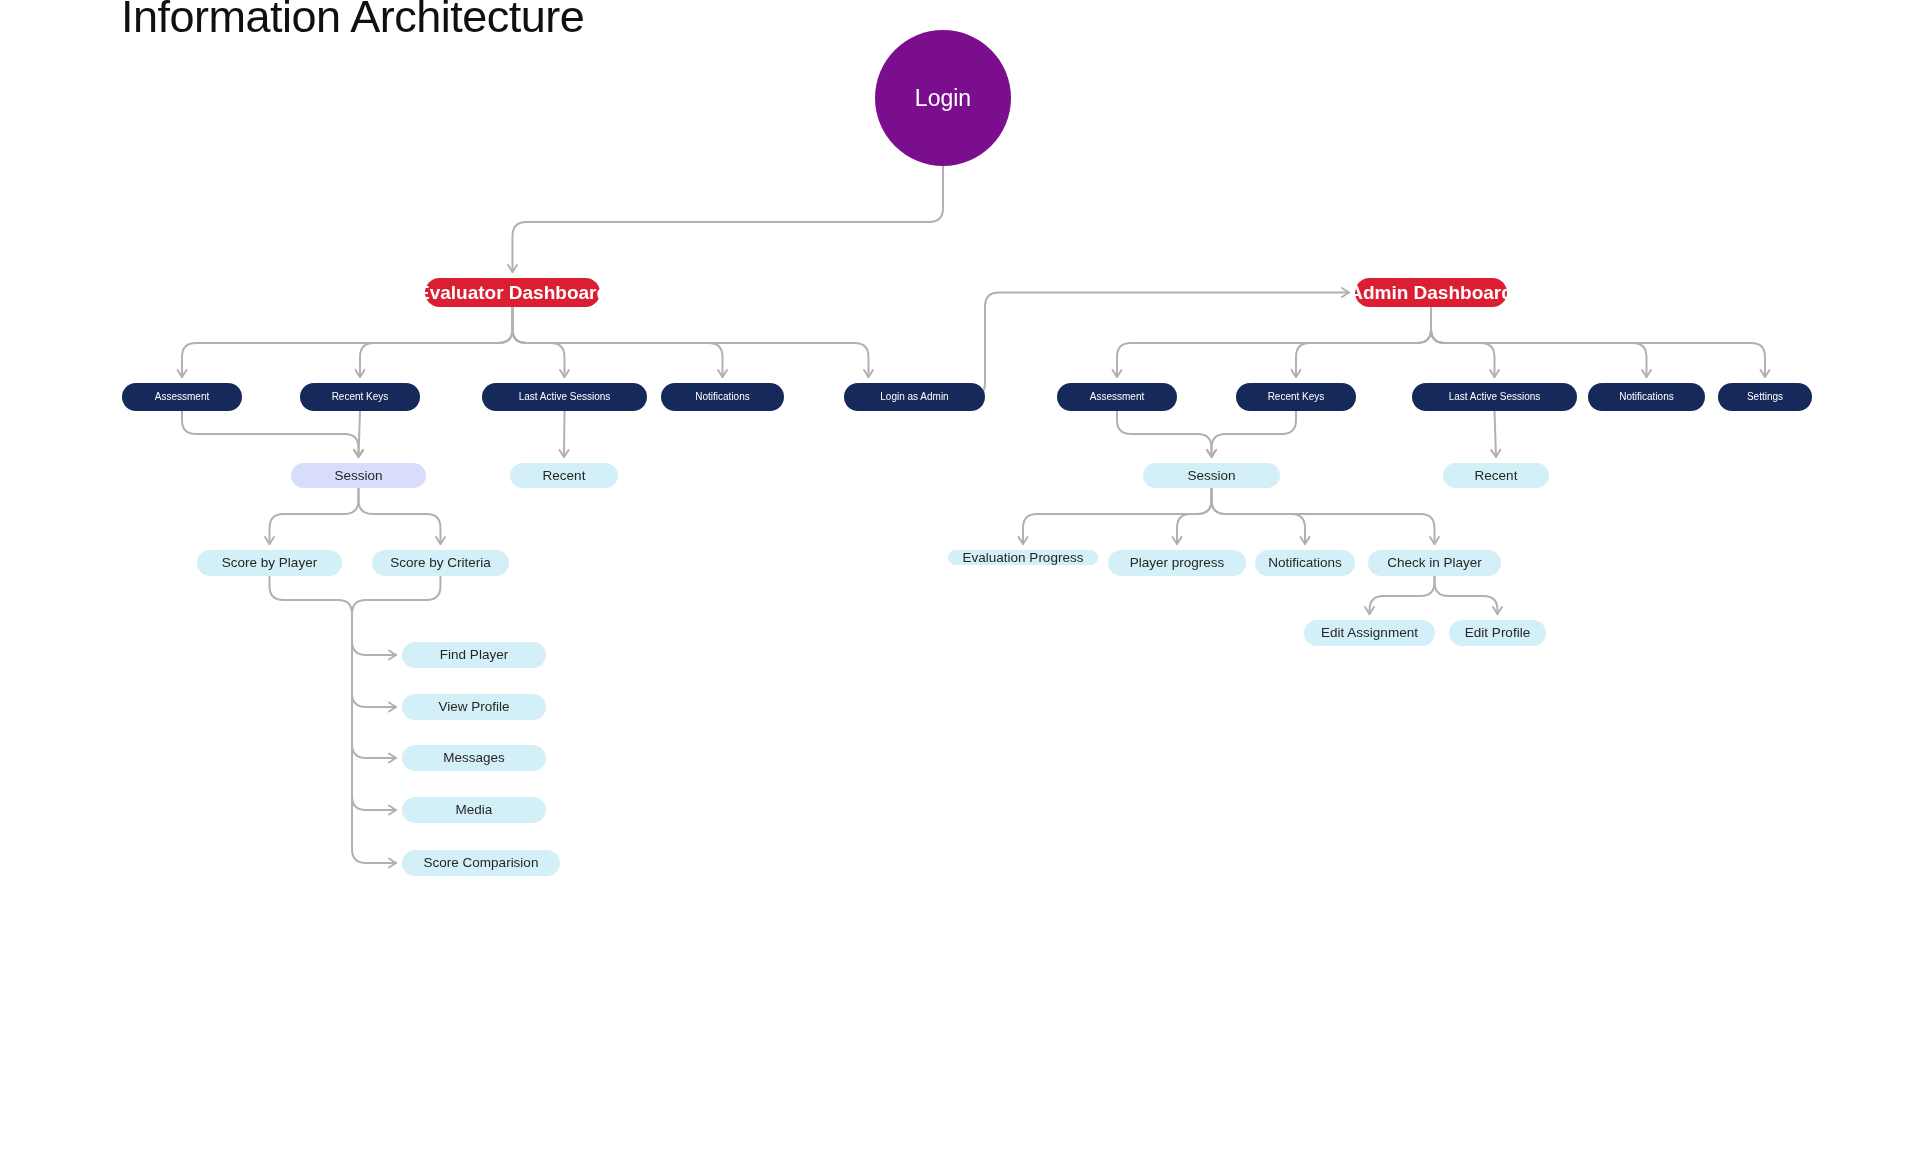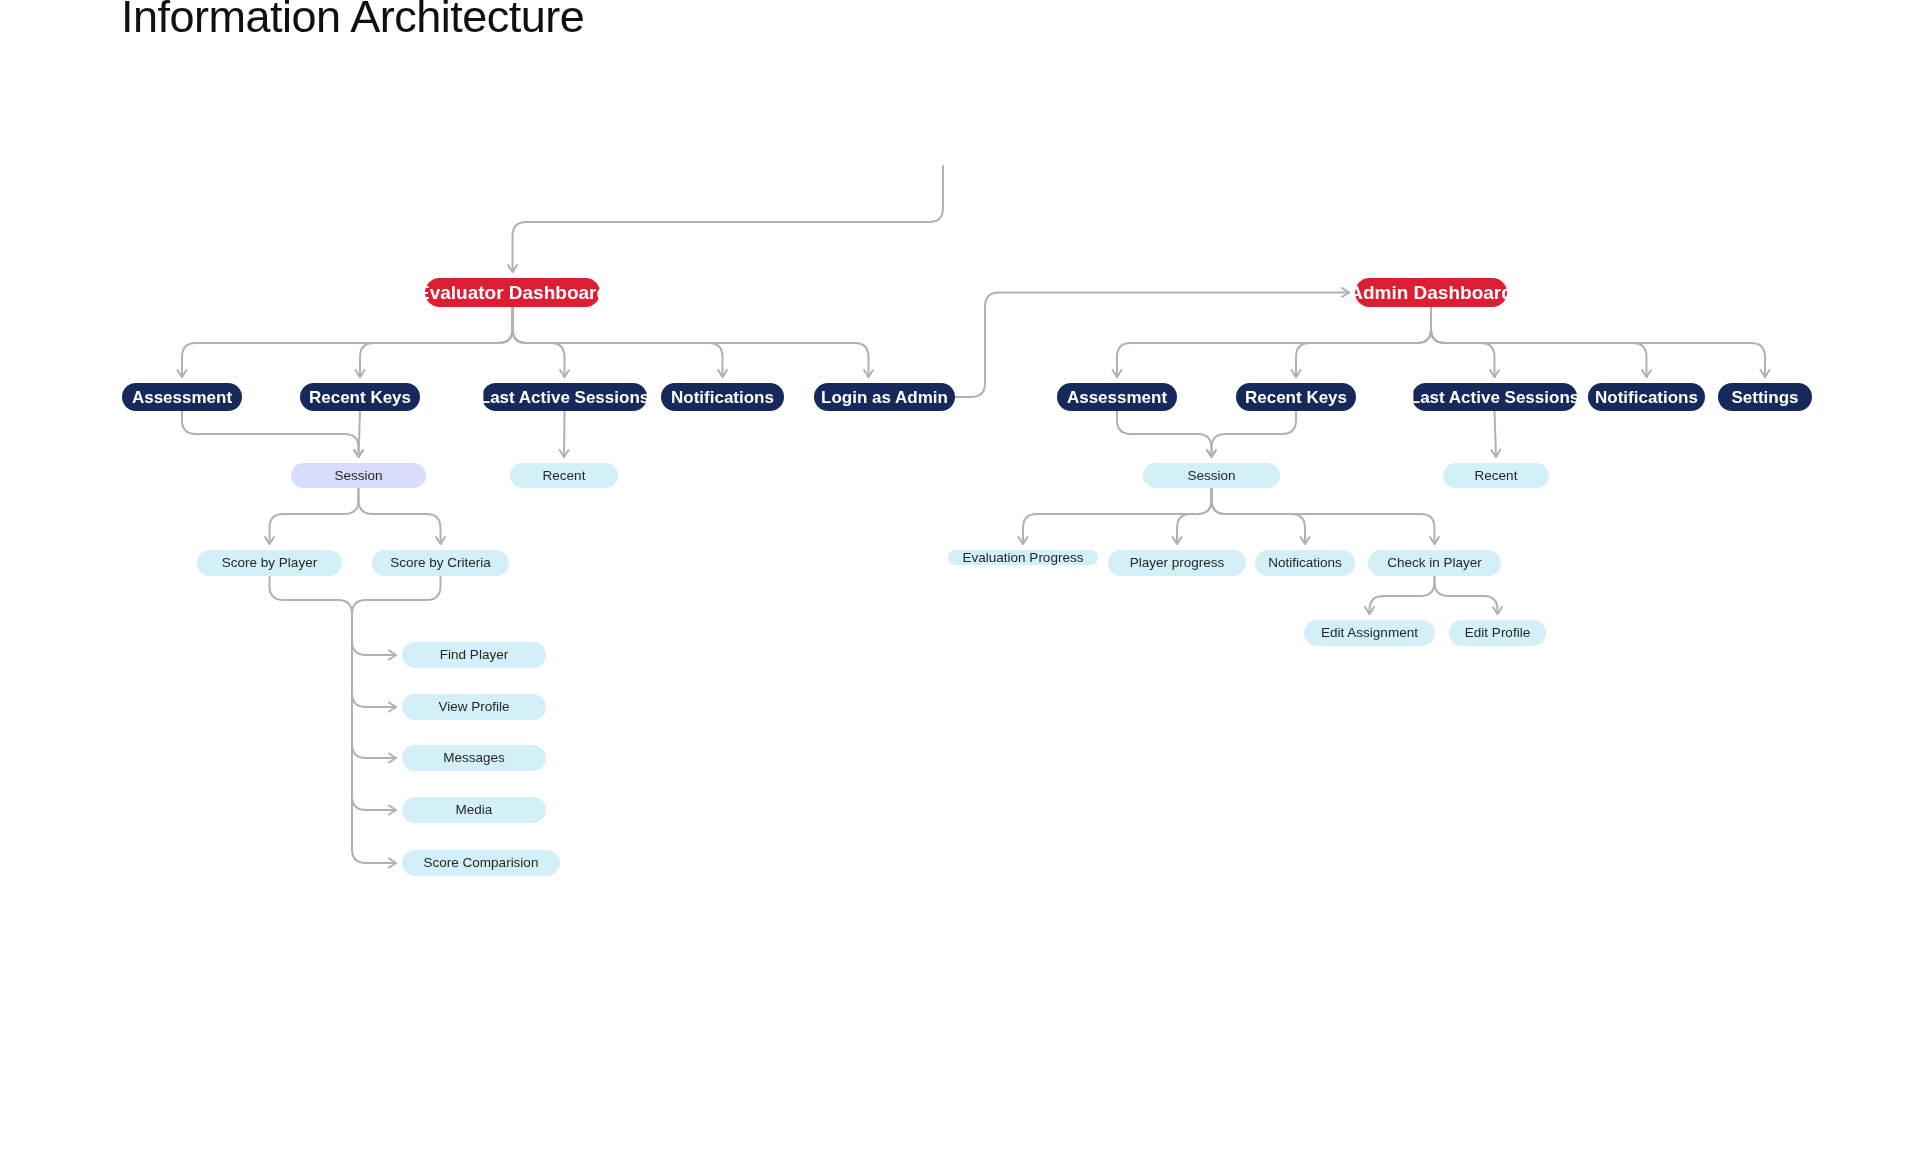--- a/index.html
+++ b/index.html
@@ -53,22 +53,22 @@
     border-radius: 15px;
     background: var(--red);
     color: #fff;
     font-size: 19px;
     font-weight: 700;
   }
   .node.nav {
     border-radius: 14px;
     background: var(--navy);
     color: #fff;
-    font-size: 17px;
-    font-weight: 700;
+    font-size: 10px;
+    font-weight: 400;
   }
   .node.leaf {
     border-radius: 13px;
     background: var(--cyan);
     color: var(--dark-text, #262626);
     font-size: 13.5px;
     font-weight: 400;
   }
   .node.leaf-lavender {
     border-radius: 13px;
@@ -119,27 +119,28 @@
         <path d="M 269.5 576 L 269.5 586 Q 269.5 600 283.5 600 L 338 600 Q 352 600 352 614" fill="none" stroke="#B1B1B1" stroke-width="2" stroke-linecap="round"></path>
         <path d="M 440.5 576 L 440.5 586 Q 440.5 600 426.5 600 L 366 600 Q 352 600 352 614" fill="none" stroke="#B1B1B1" stroke-width="2" stroke-linecap="round"></path>
         <path d="M 352 614 L 352 849 Q 352 863 366 863 L 396 863" fill="none" stroke="#B1B1B1" stroke-width="2" stroke-linecap="round" marker-end="url(#arrowhead)"></path>
         <path d="M 352 641 Q 352 655 366 655 L 396 655" fill="none" stroke="#B1B1B1" stroke-width="2" stroke-linecap="round" marker-end="url(#arrowhead)"></path>
         <path d="M 352 693 Q 352 707 366 707 L 396 707" fill="none" stroke="#B1B1B1" stroke-width="2" stroke-linecap="round" marker-end="url(#arrowhead)"></path>
         <path d="M 352 744 Q 352 758 366 758 L 396 758" fill="none" stroke="#B1B1B1" stroke-width="2" stroke-linecap="round" marker-end="url(#arrowhead)"></path>
         <path d="M 352 796 Q 352 810 366 810 L 396 810" fill="none" stroke="#B1B1B1" stroke-width="2" stroke-linecap="round" marker-end="url(#arrowhead)"></path>
       </g>
   </svg>
 
+<div class="node circle" style="left: 875px; top: 30px; width: 136px; height: 136px;">Login</div>
     <div class="node primary" style="left: 425px; top: 278px; width: 175px; height: 29px;">Evaluator Dashboard</div>
     <div class="node primary" style="left: 1355px; top: 278px; width: 152px; height: 29px;">Admin Dashboard</div>
     <div class="node nav" style="left: 122px; top: 383px; width: 120px; height: 28px;">Assessment</div>
     <div class="node nav" style="left: 300px; top: 383px; width: 120px; height: 28px;">Recent Keys</div>
     <div class="node nav" style="left: 482px; top: 383px; width: 165px; height: 28px;">Last Active Sessions</div>
     <div class="node nav" style="left: 661px; top: 383px; width: 123px; height: 28px;">Notifications</div>
-    <div class="node nav" style="left: 814px; top: 383px; width: 141px; height: 28px;">Login as Admin</div>
+    <div class="node nav" style="left: 844px; top: 383px; width: 141px; height: 28px;">Login as Admin</div>
     <div class="node nav" style="left: 1057px; top: 383px; width: 120px; height: 28px;">Assessment</div>
     <div class="node nav" style="left: 1236px; top: 383px; width: 120px; height: 28px;">Recent Keys</div>
     <div class="node nav" style="left: 1412px; top: 383px; width: 165px; height: 28px;">Last Active Sessions</div>
     <div class="node nav" style="left: 1588px; top: 383px; width: 117px; height: 28px;">Notifications</div>
     <div class="node nav" style="left: 1718px; top: 383px; width: 94px; height: 28px;">Settings</div>
     <div class="node leaf-lavender" style="left: 291px; top: 463px; width: 135px; height: 25px;">Session</div>
     <div class="node leaf" style="left: 510px; top: 463px; width: 108px; height: 25px;">Recent</div>
     <div class="node leaf" style="left: 1143px; top: 463px; width: 137px; height: 25px;">Session</div>
     <div class="node leaf" style="left: 1443px; top: 463px; width: 106px; height: 25px;">Recent</div>
     <div class="node leaf" style="left: 197px; top: 550px; width: 145px; height: 26px;">Score by Player</div>

